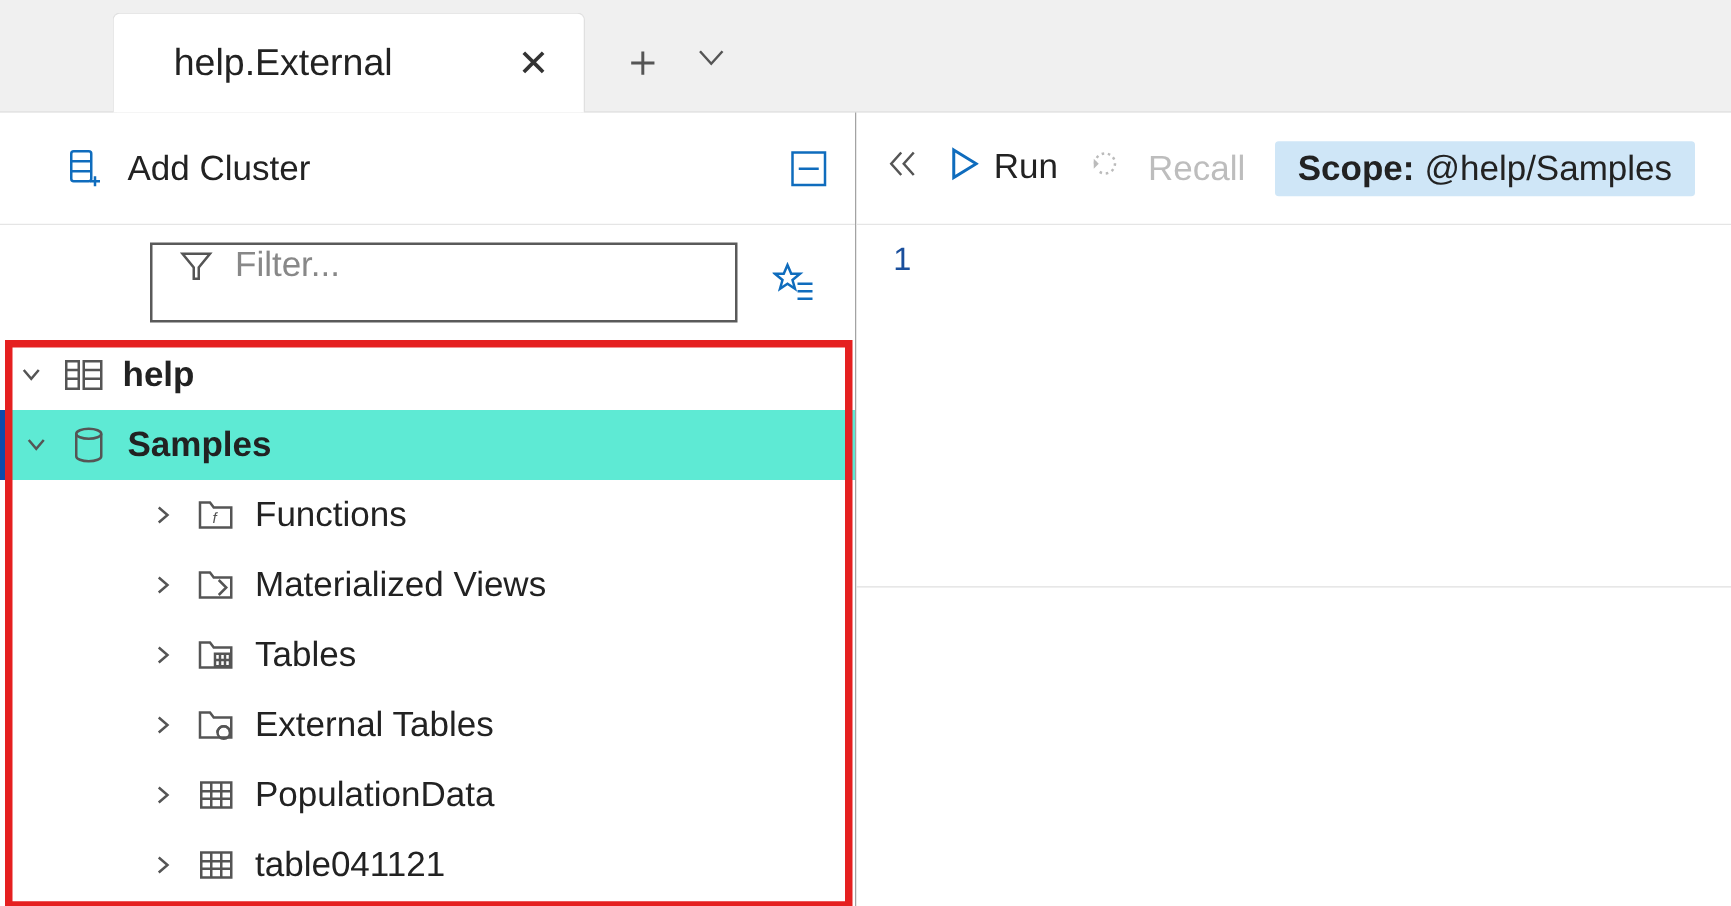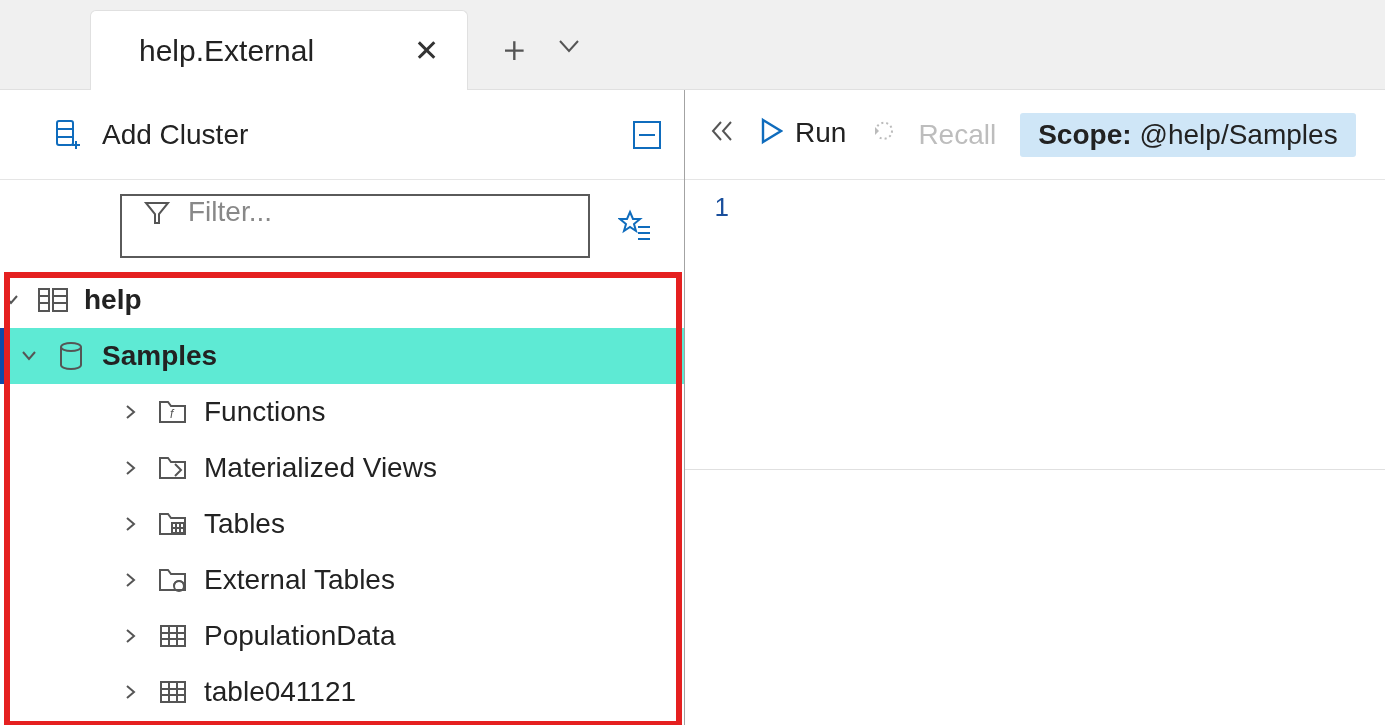--- a/index.html
+++ b/index.html
@@ -111,21 +111,21 @@
     content: "";
     position: absolute; left: 0; top: 0; bottom: 0; width: 6px;
     background: #0f4aa8;
   }
   .chevron {
     width: 22px;
     display: inline-flex; justify-content: center;
     color: #555; font-size: 20px;
   }
   .bold { font-weight: 700; }
-  .ind0 { }
+  .ind0 { padding-left: 14px; }
   .ind1 { padding-left: 64px; }
   .ind2 { padding-left: 120px; }
 
   
   .right-toolbar {
     height: 90px;
     border-bottom: 1px solid #e5e5e5;
     display: flex; align-items: center; gap: 24px;
     padding: 0 24px;
     font-size: 28px;

